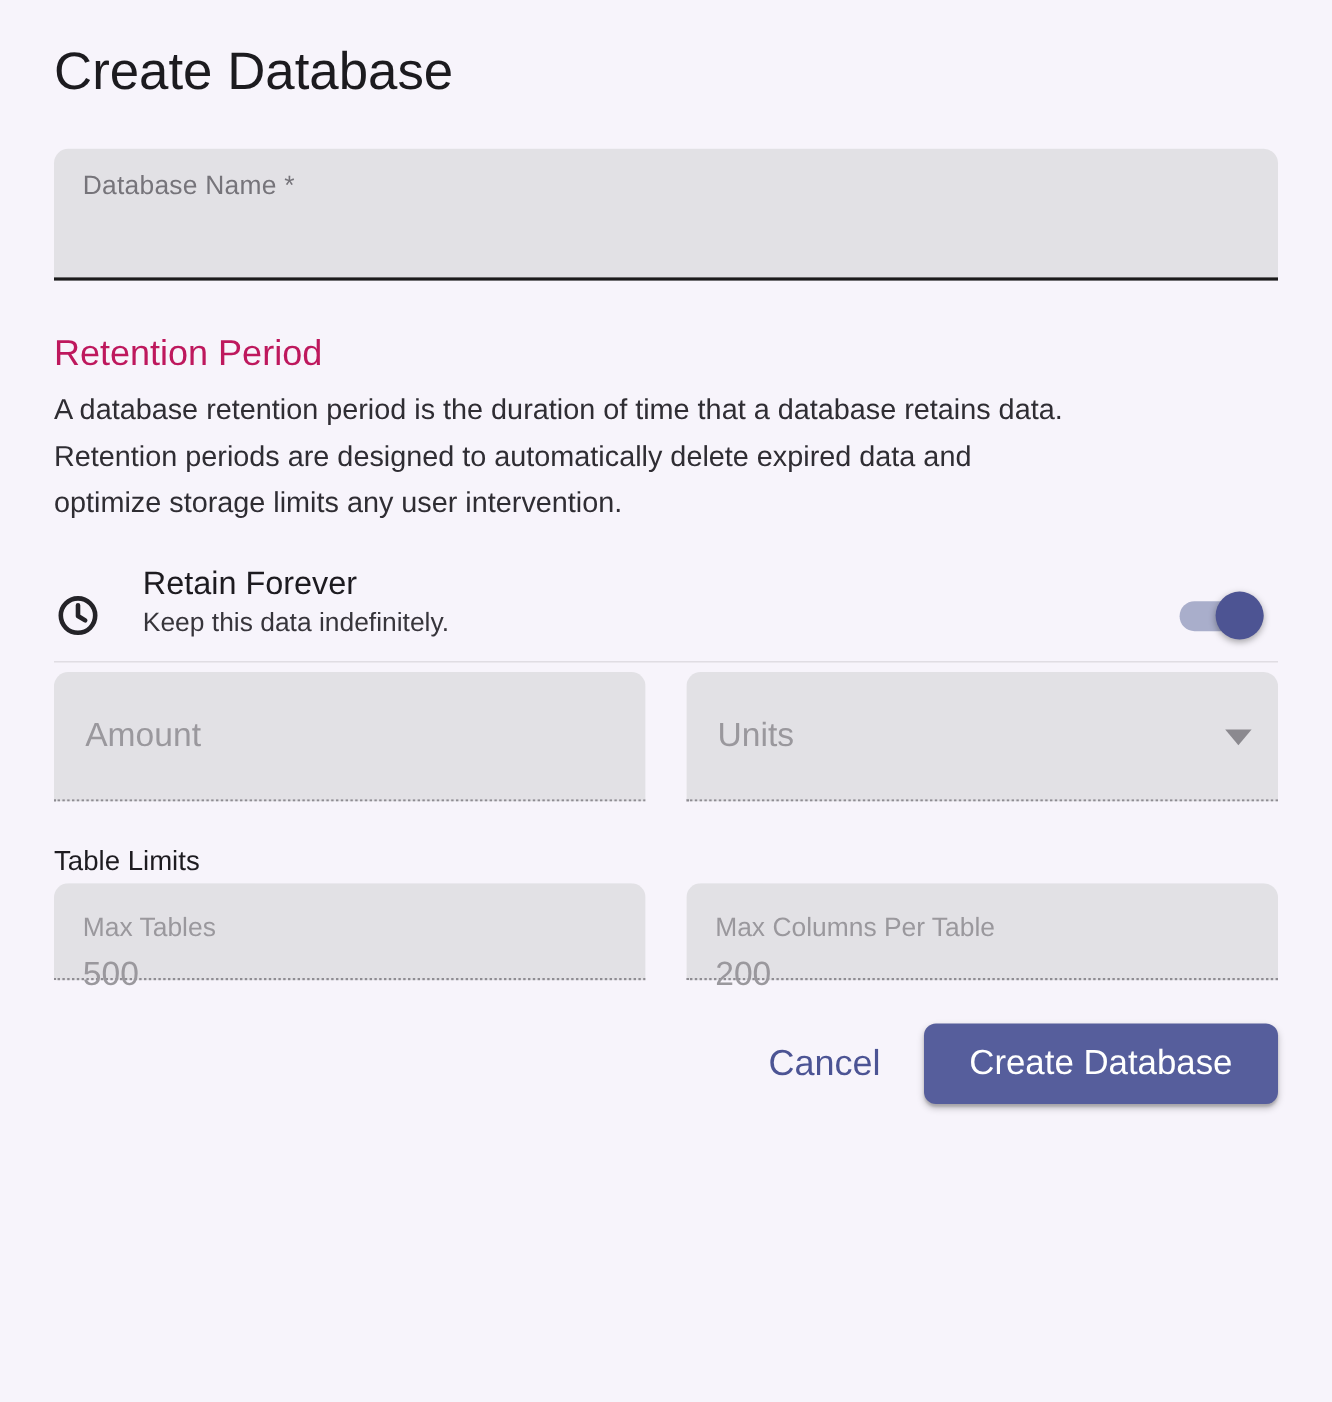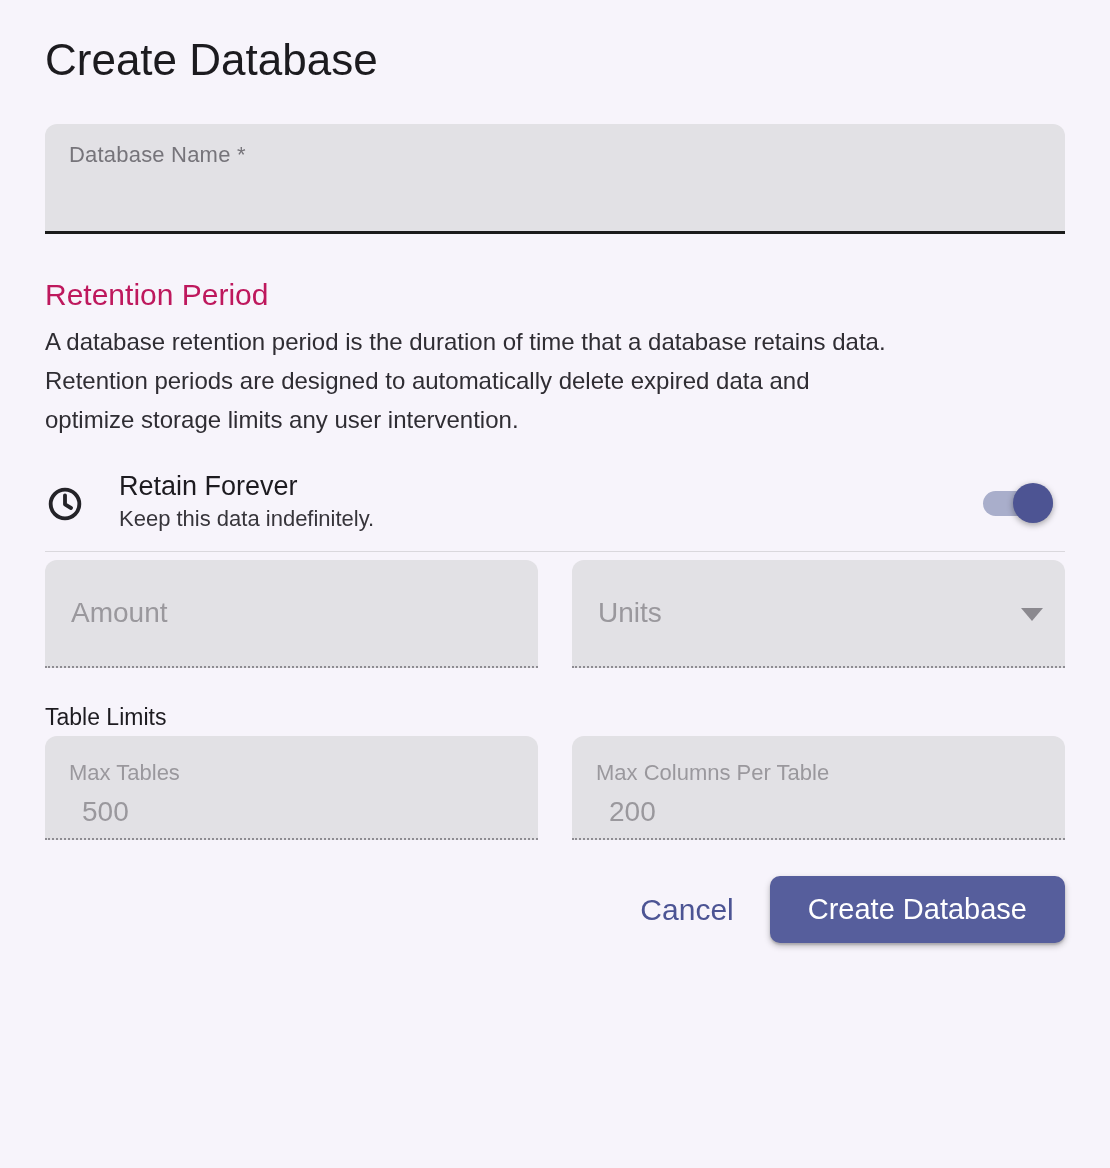--- a/index.html
+++ b/index.html
@@ -27,21 +27,21 @@
   }
   .name-field .flabel{font-size:22px;color:var(--muted-text);letter-spacing:.2px;}
   .name-field input{
     display:block;margin-top:9px;width:100%;border:none;outline:none;background:transparent;
     font-family:inherit;font-size:29px;color:#1d1c21;padding:0;
   }
   .section-heading{margin-top:42px;font-size:30px;font-weight:400;line-height:38px;color:#be185d;}
   .description{margin-top:8px;font-size:24px;line-height:39px;color:#2f2d33;}
   
   .toggle-row{
-    margin-top:30px;display:flex;align-items:center;
+    margin-top:30px;display:flex;align-items:flex-end;
     padding-bottom:18px;border-bottom:1px solid var(--divider);
   }
   .toggle-row.second{margin-top:32px;}
   .row-icon{width:40px;height:40px;flex:0 0 40px;margin-top:6px;color:#242328;}
   .row-icon svg{width:40px;height:40px;display:block;}
   .row-text{margin-left:34px;}
   .row-title{font-size:27px;line-height:34px;color:#1d1b20;}
   .row-subtitle{font-size:22px;line-height:28px;margin-top:2px;color:#37353b;}
   .switch{position:relative;width:70px;height:40px;margin-left:auto;margin-right:12px;margin-top:4px;cursor:pointer;flex:0 0 70px;}
   .switch .track{position:absolute;left:0;top:8px;width:70px;height:25px;border-radius:13px;background:var(--switch-off-track);}
@@ -54,28 +54,28 @@
   .group-label{margin-top:38px;font-size:23px;line-height:30px;color:#1d1b20;}
   .group-label.tl{margin-top:34px;}
   
   .fields-row{margin-top:8px;display:grid;grid-template-columns:1fr 1fr;gap:34px;}
   .fields-row.tl{margin-top:4px;}
   .dfield{
     background:var(--field-fill);border-top-left-radius:12px;border-top-right-radius:12px;
     border-bottom:2px dotted #8e8c92;position:relative;
   }
   .dfield.centered{height:108px;display:flex;align-items:center;padding:0 26px;}
-  .dfield.labeled{height:104px;padding:24px 24px 0 24px;}
+  .dfield.labeled{height:81px;padding:24px 24px 0 24px;}
   .dfield input{
     width:100%;border:none;outline:none;background:transparent;font-family:inherit;
     font-size:28px;color:var(--disabled-text);padding:0;
   }
   .dfield input::placeholder{color:var(--disabled-text);opacity:1;}
   .dfield .flabel{font-size:22px;color:var(--disabled-text);}
-  .dfield.labeled input{margin-top:10px;margin-left:13px;}
+  .dfield.labeled input{margin-top:10px;}
   .units-value{font-size:28px;color:var(--disabled-text);}
   .arrow-down{
     position:absolute;right:22px;top:50%;margin-top:-5px;
     width:0;height:0;border-left:11px solid transparent;border-right:11px solid transparent;
     border-top:13px solid #8b898f;
   }
   
   .actions{margin-top:36px;display:flex;justify-content:flex-end;align-items:center;}
   .cancel-btn{
     background:none;border:none;cursor:pointer;font-family:inherit;

